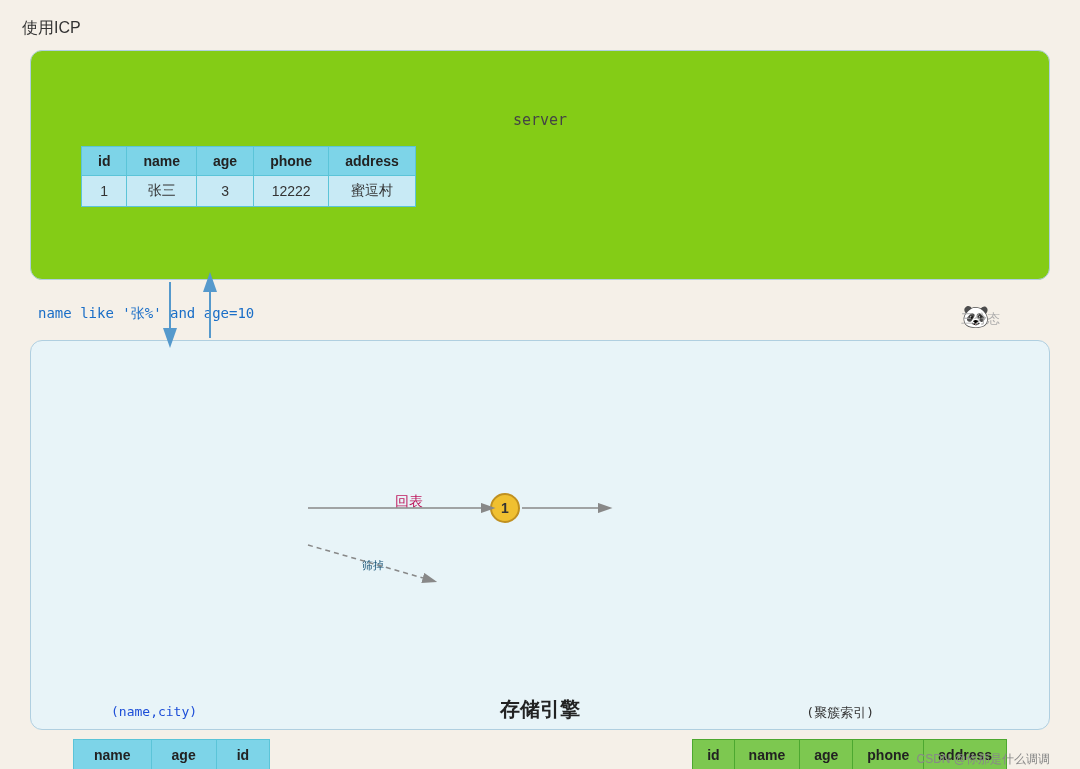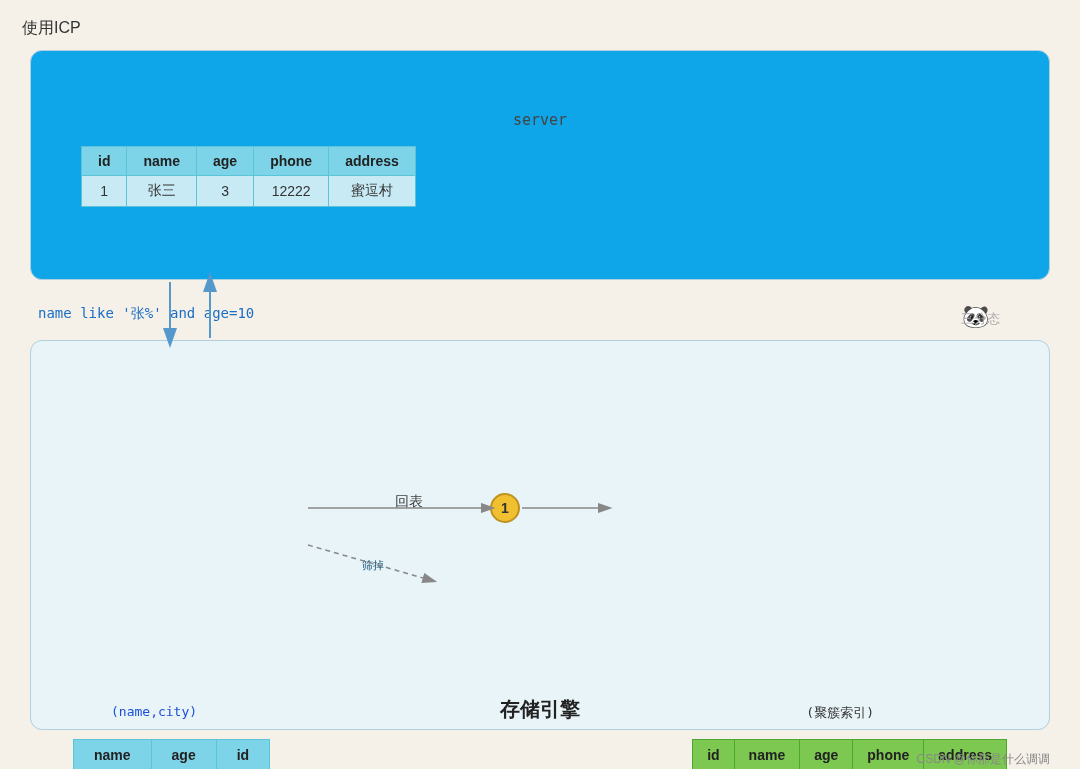--- a/index.html
+++ b/index.html
@@ -20,21 +20,21 @@
       color: #333;
     }
 
     
     .server-box {
       position: absolute;
       top: 50px;
       left: 30px;
       right: 30px;
       height: 230px;
-      background: #0ea5e9;
+      background: #84cc16;
       border-radius: 12px;
       border: 1.5px solid #b0cfe0;
     }
 
     .server-label {
       position: absolute;
       top: 60px;
       left: 50%;
       transform: translateX(-50%);
       font-size: 15px;
@@ -190,21 +190,21 @@
       top: 493px;
       left: 490px;
     }
 
     
     .huitao-label {
       position: absolute;
       top: 493px;
       left: 395px;
       font-size: 14px;
-      color: #404040;
+      color: #be185d;
     }
 
     
     .shaidiao-label {
       position: absolute;
       top: 558px;
       left: 362px;
       font-size: 11px;
       color: #0c4a6e;
     }

